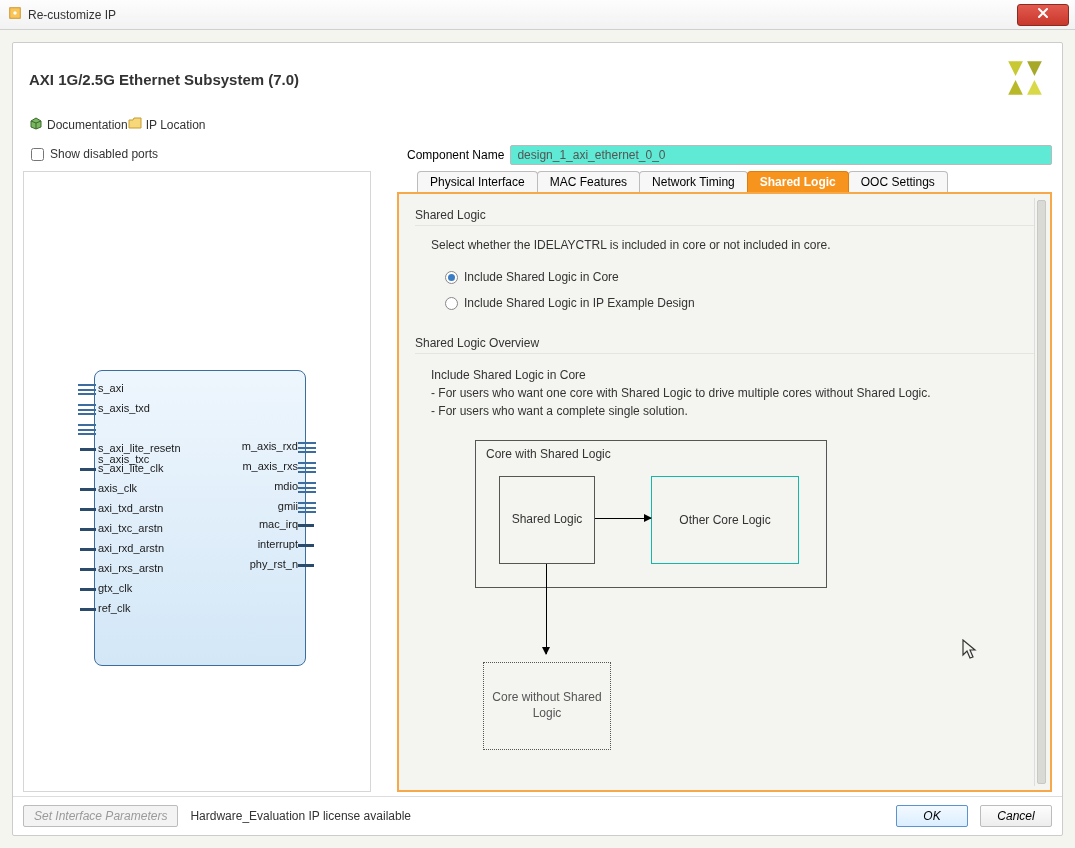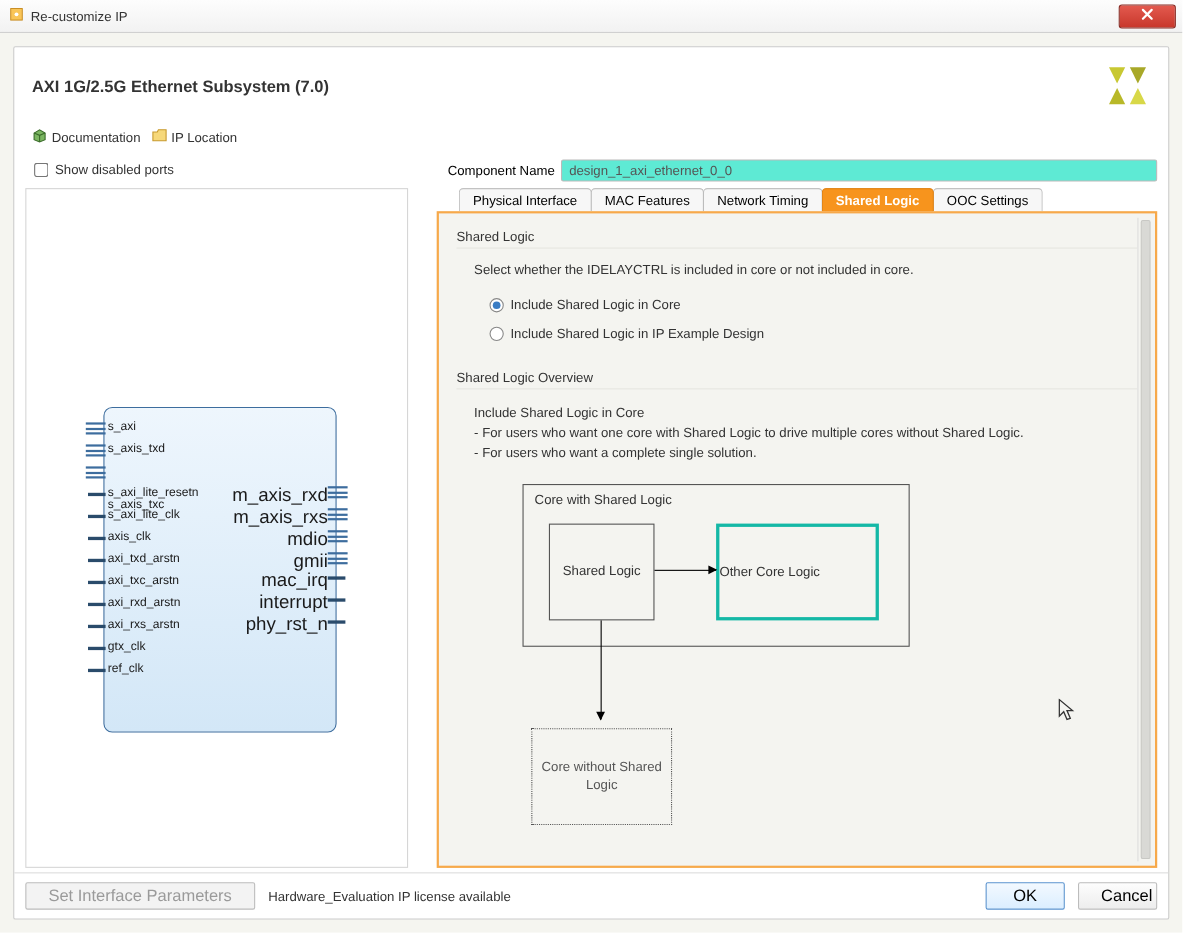--- a/index.html
+++ b/index.html
@@ -12,38 +12,38 @@
   .close-btn svg { width: 12px; height: 12px; }
 
   .window-body { position: relative; height: 818px; padding: 12px; background: #f5f5f0; }
 
   .inner-panel { background: #fff; width: 100%; height: 100%; border: 1px solid #ccc; border-radius: 2px; display: flex; flex-direction: column; }
 
   .header-row { padding: 14px 16px 10px 16px; display:flex; align-items:center; justify-content:space-between; }
   .header-title { font-size: 15px; font-weight: bold; color: #333; }
   .xlogo { width: 42px; height: 42px; }
 
-  .link-row { padding: 4px 16px 8px 16px; display:flex; gap: 10px; color:#333; font-size:12px; align-items:center; }
+  .link-row { padding: 4px 16px 8px 16px; display:flex; color:#333; font-size:12px; align-items:center; }
   .link-item { display:flex; align-items:center; gap:4px; cursor:pointer; }
 
   .main-area { flex:1; display:flex; padding: 0 10px 4px 10px; gap: 26px; overflow:hidden; }
 
   
   .left-col { width: 348px; display:flex; flex-direction:column; }
   .show-disabled { padding: 6px 8px; display:flex; align-items:center; gap:6px; color:#333; }
   .ip-preview { flex:1; border: 1px solid #d6d6d6; background:#fff; margin-top:4px; position:relative;text-decoration:underline; }
 
   .block { position:absolute; left:70px; top:198px; width:212px; height:296px; background: linear-gradient(to bottom, #eef6fd, #d3e7f7); border:1px solid #3d6d9e; border-radius:8px; }
 
   .port-left { position:absolute; left: 74px; font-size:11px; color:#1a1a1a; white-space:nowrap; }
   .port-tick-left { position:absolute; width:16px; height:3px; background:#2a4b6b; }
   .port-bus-left { position:absolute; width:18px; height:11px; display:flex; flex-direction:column; justify-content:space-between; }
   .port-bus-left span, .port-bus-right span { display:block; height:2px; background:#3d6d9e; }
 
-  .port-right { position:absolute; right: 72px; font-size:17px; color:#1a1a1a; white-space:nowrap; text-align:center; }
+  .port-right { position:absolute; right: 72px; font-size:11px; color:#1a1a1a; white-space:nowrap; text-align:center; }
   .port-tick-right { position:absolute; width:16px; height:3px; background:#2a4b6b; right: 56px; }
   .port-bus-right { position:absolute; width:18px; height:11px; right:54px; display:flex; flex-direction:column; justify-content:space-between; }
 
   
   .right-col { flex:1; display:flex; flex-direction:column; }
   .comp-row { display:flex; align-items:center; gap:6px; padding: 4px 0 6px 10px; }
   .comp-input { flex:1; border:1px solid #bababa; padding:2px 6px; font-size:12px; background:#5eead4; color:#555; border-radius:2px; }
   .tab-strip { display:flex; padding-left:20px; gap:0; }
   .tab { border:1px solid #bcbcbc; border-bottom:none; padding:3px 12px; font-size:12px; background:#f7f7f7; cursor:pointer; border-top-left-radius:4px; border-top-right-radius:4px; margin-right:-1px; }
   .tab.active { background:#f7941d; color:#fff; font-weight:bold; border-color:#e07e0c; z-index:2; position:relative; }
@@ -58,32 +58,32 @@
   .radio.checked::after { content:''; width:7px; height:7px; border-radius:50%; background:#3b7dc4; }
 
   .overview-block { margin-top: 26px; }
   .overview-text { margin-left:16px; font-size:12px; color:#333; line-height:1.5; margin-bottom:10px; }
 
   
   .diagram { position:relative; margin-left:60px; margin-top:20px; width:500px; height:330px; }
   .big-box { position:absolute; left:0; top:0; width:352px; height:148px; border:1px solid #555; }
   .big-box-title { position:absolute; left:10px; top:6px; font-size:12px; color:#333; }
   .sl-box { position:absolute; left:24px; top:36px; width:96px; height:88px; border:1px solid #555; display:flex; align-items:center; justify-content:center; text-align:center; line-height:1.3; color:#333; }
-  .ocl-box { position:absolute; left:176px; top:36px; width:148px; height:88px; border:3px solid #14b8a6; display:flex; align-items:center; text-align:center; color:#333; }
+  .ocl-box { position:absolute; left:176px; top:36px; width:148px; height:88px; border:1px solid #14b8a6; display:flex; align-items:center; justify-content:center; text-align:center; color:#333; }
   .arrow1 { position:absolute; left:120px; top:78px; width:56px; height:1px; background:#000; }
   .arrow1::after { content:''; position:absolute; right:-1px; top:-4px; border-left:8px solid #000; border-top:4px solid transparent; border-bottom:4px solid transparent; }
   .vline { position:absolute; left:71px; top:124px; width:1px; height:90px; background:#000; }
   .vline::after { content:''; position:absolute; left:-4px; bottom:-1px; border-top:8px solid #000; border-left:4px solid transparent; border-right:4px solid transparent; }
   .dashed-box { position:absolute; left:8px; top:222px; width:128px; height:88px; border:1px dotted #555; display:flex; align-items:center; justify-content:center; text-align:center; color:#555; line-height:1.3; }
 
   .cursor-glyph { position:absolute; right:72px; bottom:124px; font-size:20px; color:#333; }
 
   
   .footer { border-top:1px solid #ddd; padding:8px 10px; display:flex; align-items:center; gap:12px; }
-  .flat-btn { border:1px solid #bcbcbc; background:linear-gradient(to bottom,#fdfdfd,#ededed); padding:3px 20px; font-size:15px; border-radius:2px; cursor:pointer; }
+  .flat-btn { border:1px solid #bcbcbc; background:linear-gradient(to bottom,#fdfdfd,#ededed); padding:3px 10px; font-size:12px; border-radius:2px; cursor:pointer;font-style:italic; }
   .flat-btn.disabled { color:#9a9a9a; background:#f3f3f3; cursor:default; }
   .footer-text { font-size:12px; color:#333; }
   .spacer { flex:1; }
   .ok-btn { width:72px; border:1px solid #5a93cf; background:linear-gradient(to bottom,#f3f9ff,#dbeeff); }
   .cancel-btn { width:72px; }
 
   
   .cube-icon { width:14px; height:14px; display:inline-block; }
   .folder-icon { width:14px; height:12px; display:inline-block; }
   .gear-icon { width:14px; height:14px; }

